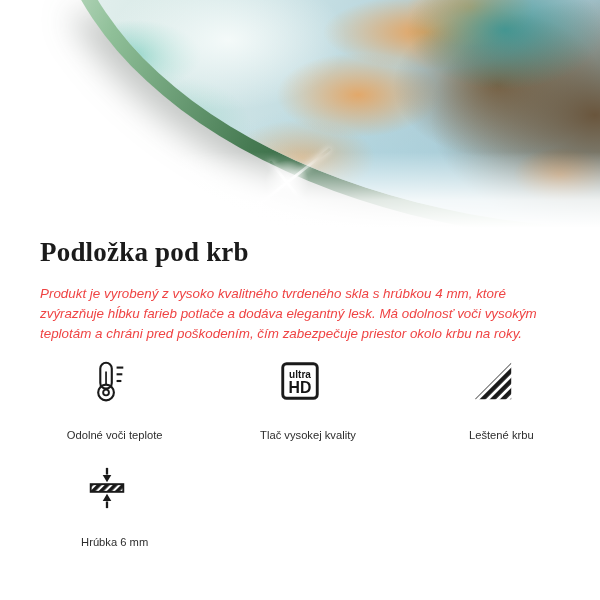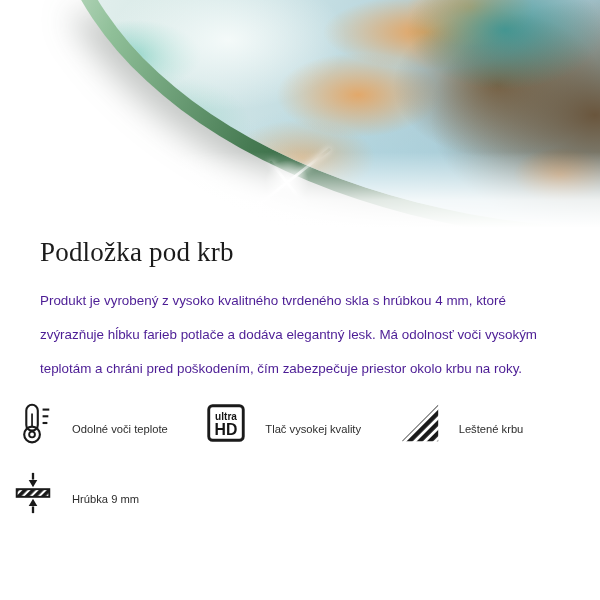--- a/index.html
+++ b/index.html
@@ -34,32 +34,32 @@
     background:linear-gradient(90deg,rgba(255,255,255,0) 0%,rgba(255,255,255,0.95) 42%,#fff 50%,rgba(255,255,255,0.95) 58%,rgba(255,255,255,0) 100%);
     box-shadow:0 0 6px rgba(255,255,255,0.9);}
   .sparkle::before{width:110px;height:3px;left:-55px;top:-1.5px;transform:rotate(-38deg);}
   .sparkle::after{width:54px;height:2.5px;left:-27px;top:-1.25px;transform:rotate(52deg);}
   .sparkle .glow{position:absolute;left:-22px;top:-22px;width:44px;height:44px;border-radius:50%;
     background:radial-gradient(circle,rgba(255,255,255,0.95) 0%,rgba(255,255,255,0.5) 40%,rgba(255,255,255,0) 70%);}
   .bottom-fade{position:absolute;left:0;right:0;bottom:0;height:80px;
     background:linear-gradient(to bottom,rgba(255,255,255,0) 0%,rgba(255,255,255,0.85) 60%,#ffffff 95%);}
 
   
-  h1{margin:4px 40px 0;font-family:"Liberation Serif","DejaVu Serif",serif;font-weight:400;
+  h1{margin:4px 40px 0;font-family:"Liberation Serif","DejaVu Serif",serif;font-weight:700;
      font-size:27px;line-height:32px;color:#1b1b1b;letter-spacing:0.2px;}
   h1 span{display:block;}
-  .desc{margin:16px 40px 0;max-width:524px;font-size:13.4px;line-height:34px;color:#4c1d95;}
+  .desc{margin:16px 40px 0;max-width:524px;font-size:13.4px;line-height:20px;color:#ef4444;font-style:italic;}
 
   
   .features{display:grid;grid-template-columns:repeat(3,1fr);padding:0 10px;row-gap:24px;margin-top:14px;}
-  .feature{display:flex;flex-direction:row;align-items:center;}
+  .feature{display:flex;flex-direction:column;align-items:center;}
   .ficon{height:46px;display:flex;align-items:center;justify-content:center;}
   .ficon svg{stroke:#1a1a1a;fill:none;}
   .ficon svg text{stroke:none;fill:#151515;font-family:"Liberation Sans","DejaVu Sans",sans-serif;}
-  .flabel{margin-top:11px;font-size:11.2px;color:#2d2d2d;padding-left:16px;}
+  .flabel{margin-top:25px;font-size:11.2px;color:#2d2d2d;padding-left:16px;}
 </style>
 </head>
 <body>
 
 <div class="page">
 
   <div class="hero">
     <div class="glass-wrap">
       <div class="glass-rim"></div>
       <div class="glass-face"></div>
@@ -128,17 +128,17 @@
               <rect width="3.2" height="6" fill="#1a1a1a"></rect>
             </pattern>
           </defs>
           <rect x="7" y="20" width="34" height="8" fill="url(#hatchB)" stroke="#1a1a1a" stroke-width="2"></rect>
           <line x1="24" y1="3" x2="24" y2="10" stroke-width="2.4"></line>
           <polygon points="24,18 19.5,10.5 28.5,10.5" fill="#1a1a1a" stroke="none"></polygon>
           <line x1="24" y1="45" x2="24" y2="38" stroke-width="2.4"></line>
           <polygon points="24,30 19.5,37.5 28.5,37.5" fill="#1a1a1a" stroke="none"></polygon>
         </svg>
       </div>
-      <div class="flabel">Hrúbka 9 mm</div>
+      <div class="flabel">Hrúbka 6 mm</div>
     </div>
 
   </div>
 </div>
 
 </body></html>

